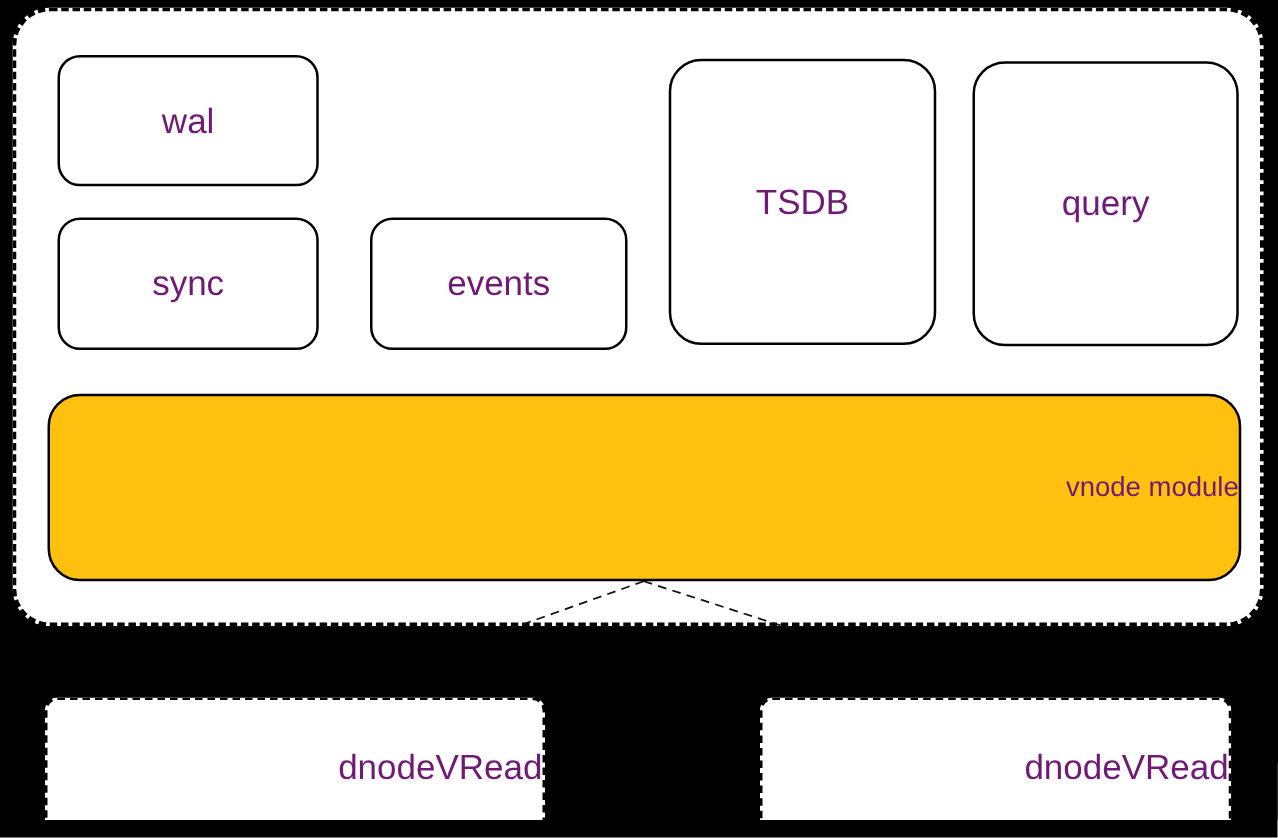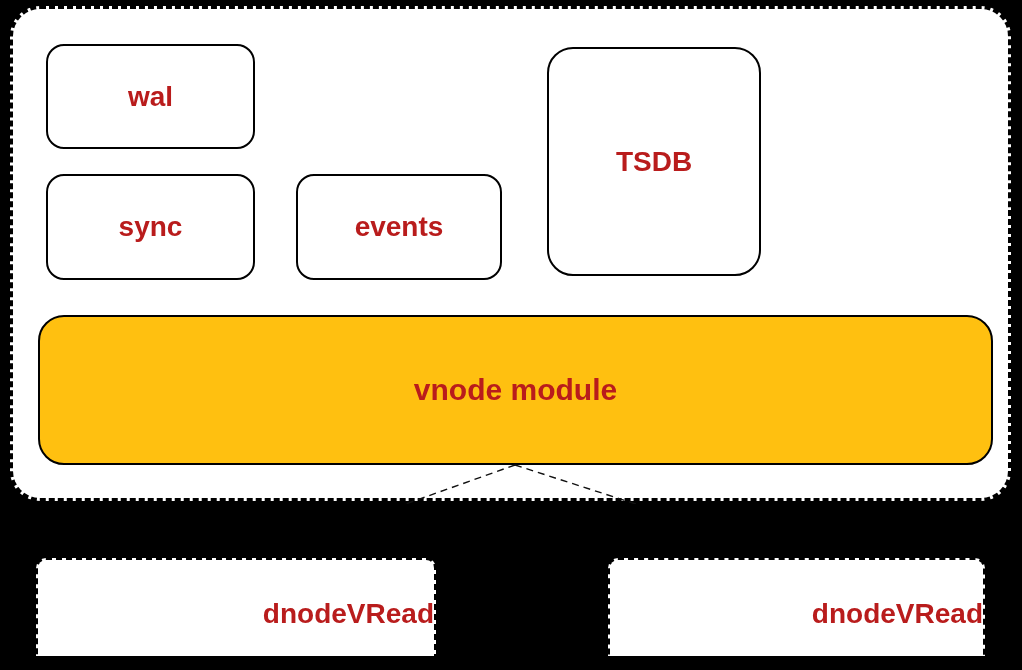--- a/index.html
+++ b/index.html
@@ -7,22 +7,21 @@
     padding: 0;
     background: #000;
   }
   .stage {
     position: relative;
     width: 1022px;
     height: 656px;
     background: #000;
     overflow: hidden;
     font-family: "Liberation Sans", "DejaVu Sans", sans-serif;
-    color: #b91c1c;
-    font-weight: bold;
+    color: #701a75;
   }
   
   .vnode-group {
     position: absolute;
     left: 10px;
     top: 6px;
     width: 1001px;
     height: 495px;
     background: #ffffff;
     border: 3px dashed #000;
@@ -40,35 +39,35 @@
     justify-content: center;
     font-size: 28px;
   }
   .module-box.tall {
     border-radius: 26px;
   }
   .box-wal    { left: 33px;  top: 35px;  width: 209px; height: 105px; }
   .box-cq     { left: 283px; top: 35px;  width: 206px; height: 105px; }
   .box-sync   { left: 33px;  top: 165px; width: 209px; height: 106px; }
   .box-events { left: 283px; top: 165px; width: 206px; height: 106px; }
-  .box-tsdb   { left: 534px; top: 38px;  width: 214px; height: 229px; }
+  .box-tsdb   { left: 522px; top: 38px;  width: 214px; height: 229px; }
   .box-query  { left: 765px; top: 40px;  width: 213px; height: 228px; }
   .vnode-bar {
     position: absolute;
     left: 25px;
     top: 306px;
     width: 955px;
     height: 150px;
     border: 2.5px solid #000;
     border-radius: 26px;
     box-sizing: border-box;
     display: flex;
     align-items: center;
-    justify-content: center;
-    font-size: 30px;
+    justify-content: flex-end;
+    font-size: 22px;
   }
   .connector-svg {
     position: absolute;
     left: 0;
     top: 0;
     width: 1001px;
     height: 495px;
     pointer-events: none;
   }
   .dnode-box {
@@ -102,20 +101,23 @@
     </div>
 
     <div class="module-box box-sync">
       <span>sync</span>
     </div>
 
     <div class="module-box tall box-tsdb">
       <span>TSDB</span>
     </div>
 
+    <div class="module-box tall box-query">
+      <span>query</span>
+    </div>
 
     <div class="vnode-bar" id="vnode-bar" style="background: rgb(255, 192, 16);">
       <span>vnode module</span>
     </div>
 
     <svg class="connector-svg" viewBox="0 0 1001 495" xmlns="http://www.w3.org/2000/svg">
       <line id="conn-left" x1="502" y1="456" x2="387" y2="497" stroke="#111111" stroke-width="1.4" stroke-dasharray="7 5"></line>
       <line id="conn-right" x1="502" y1="456" x2="629" y2="497" stroke="#111111" stroke-width="1.4" stroke-dasharray="7 5"></line>
     </svg>
 

